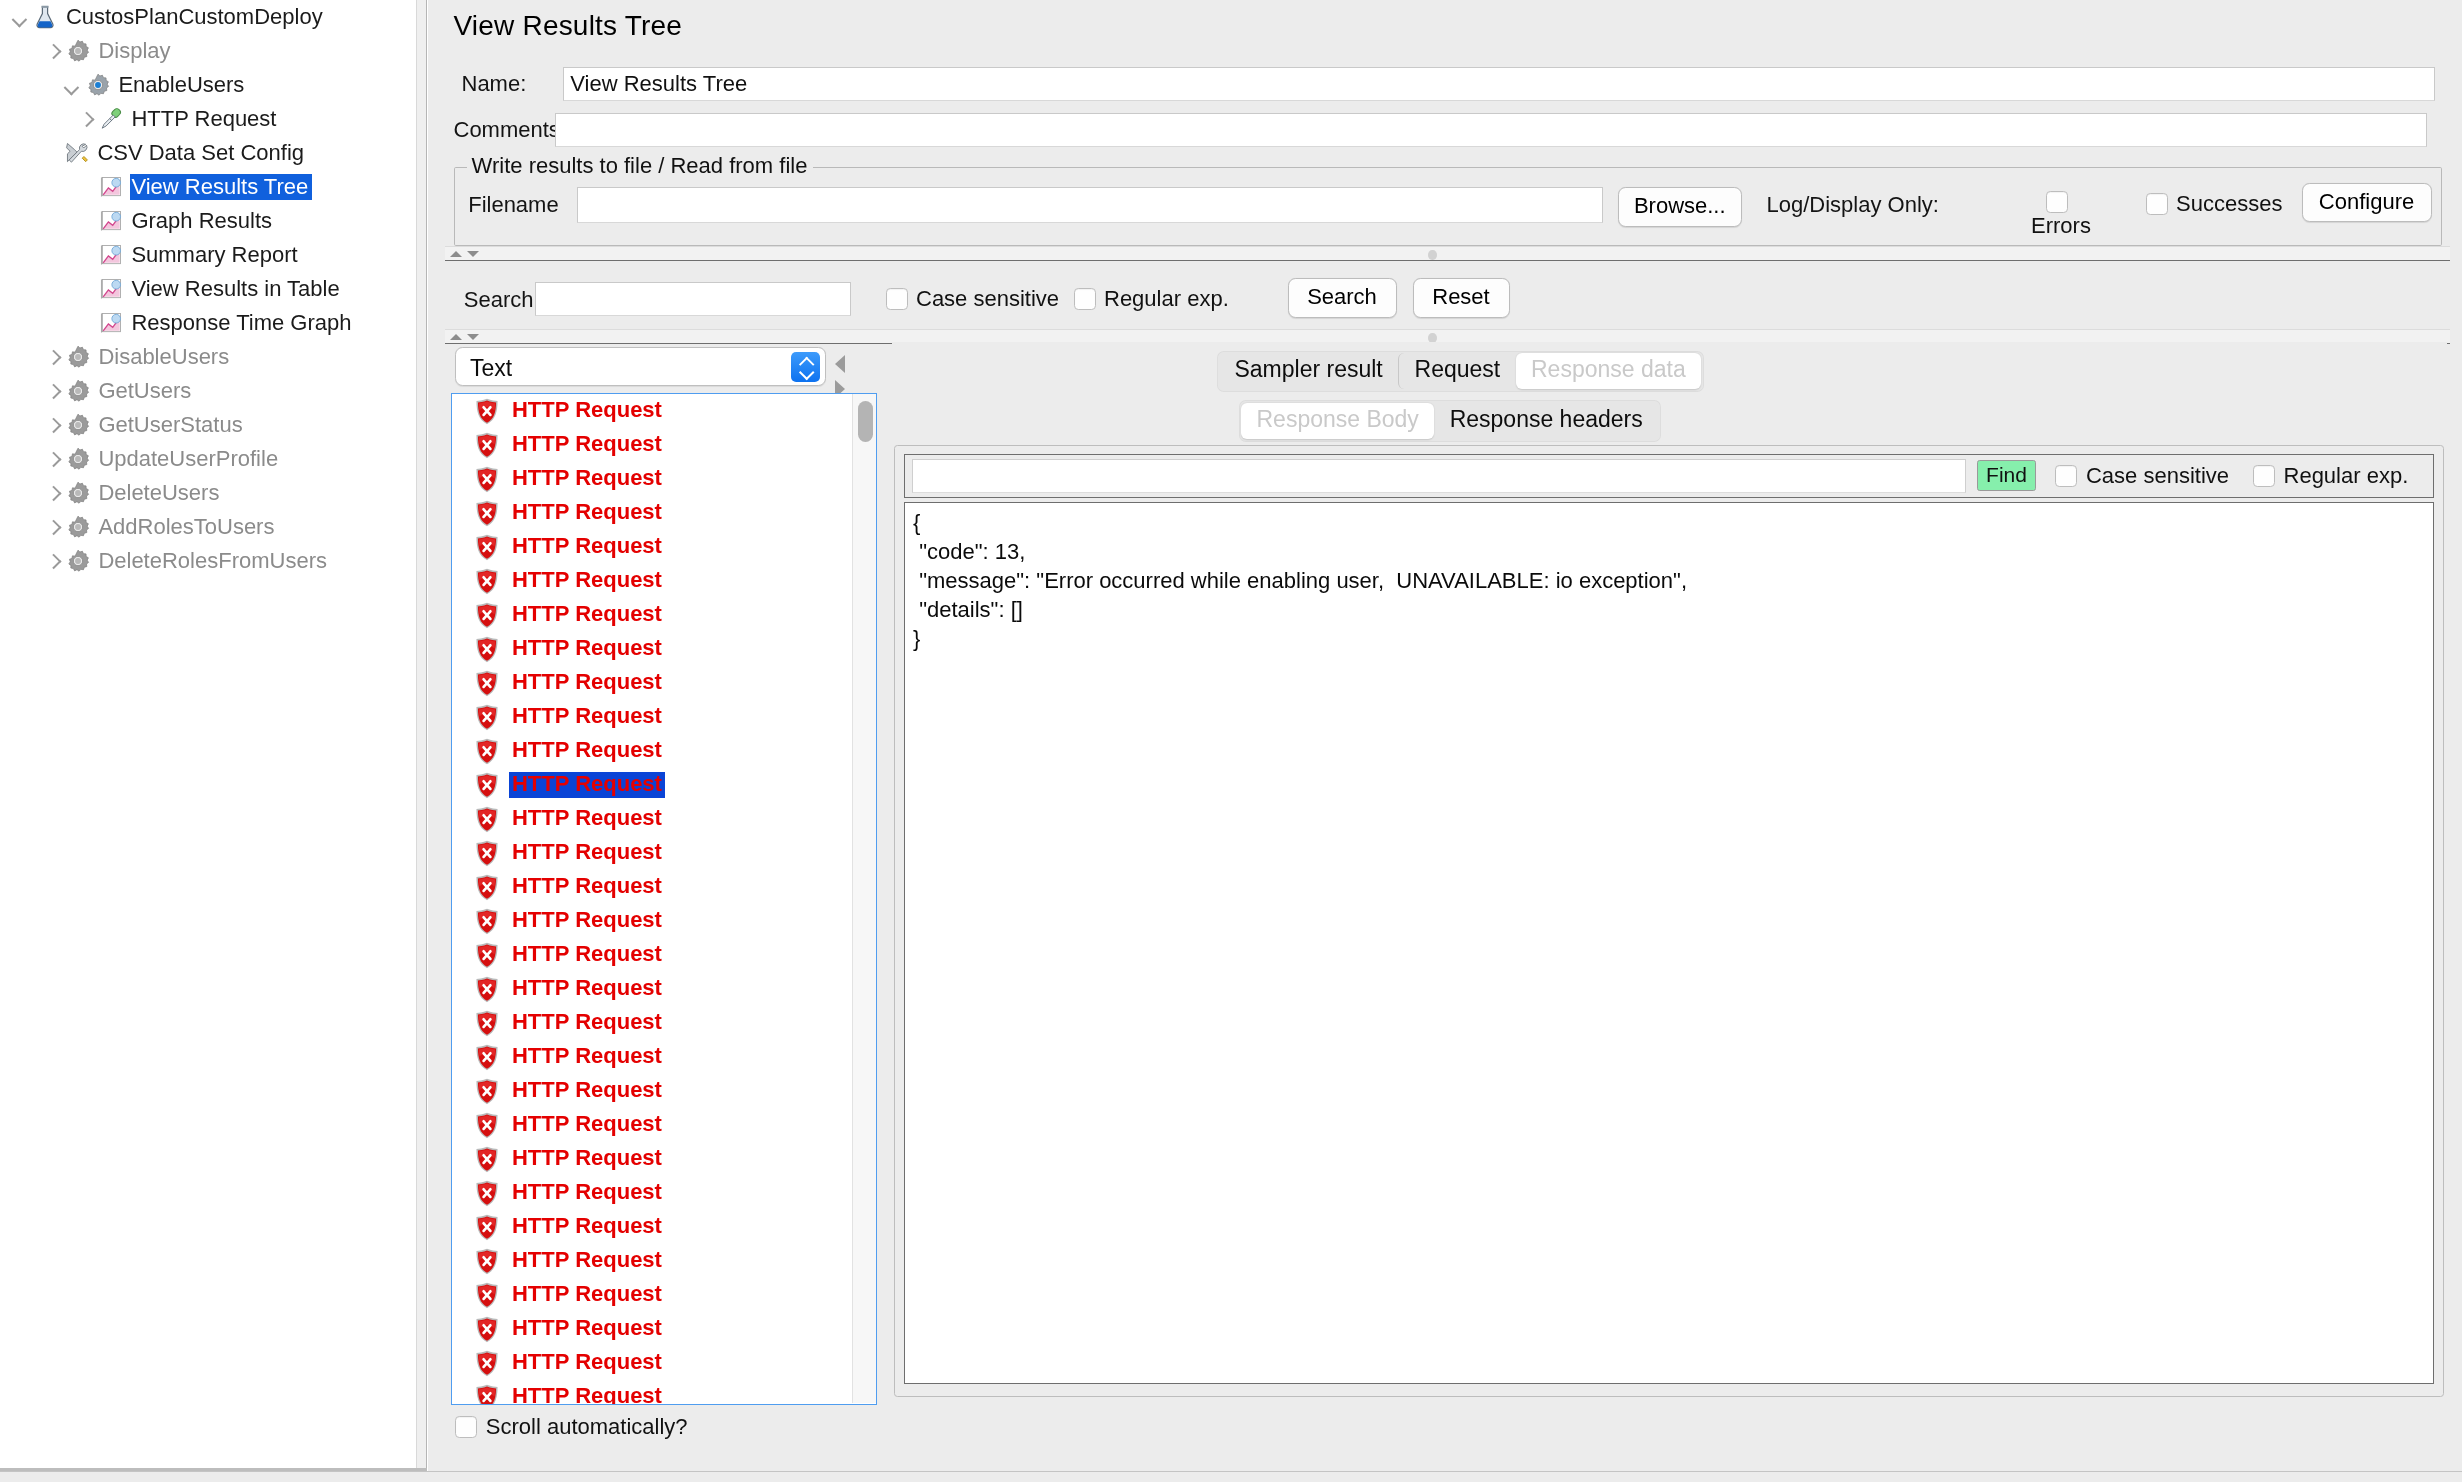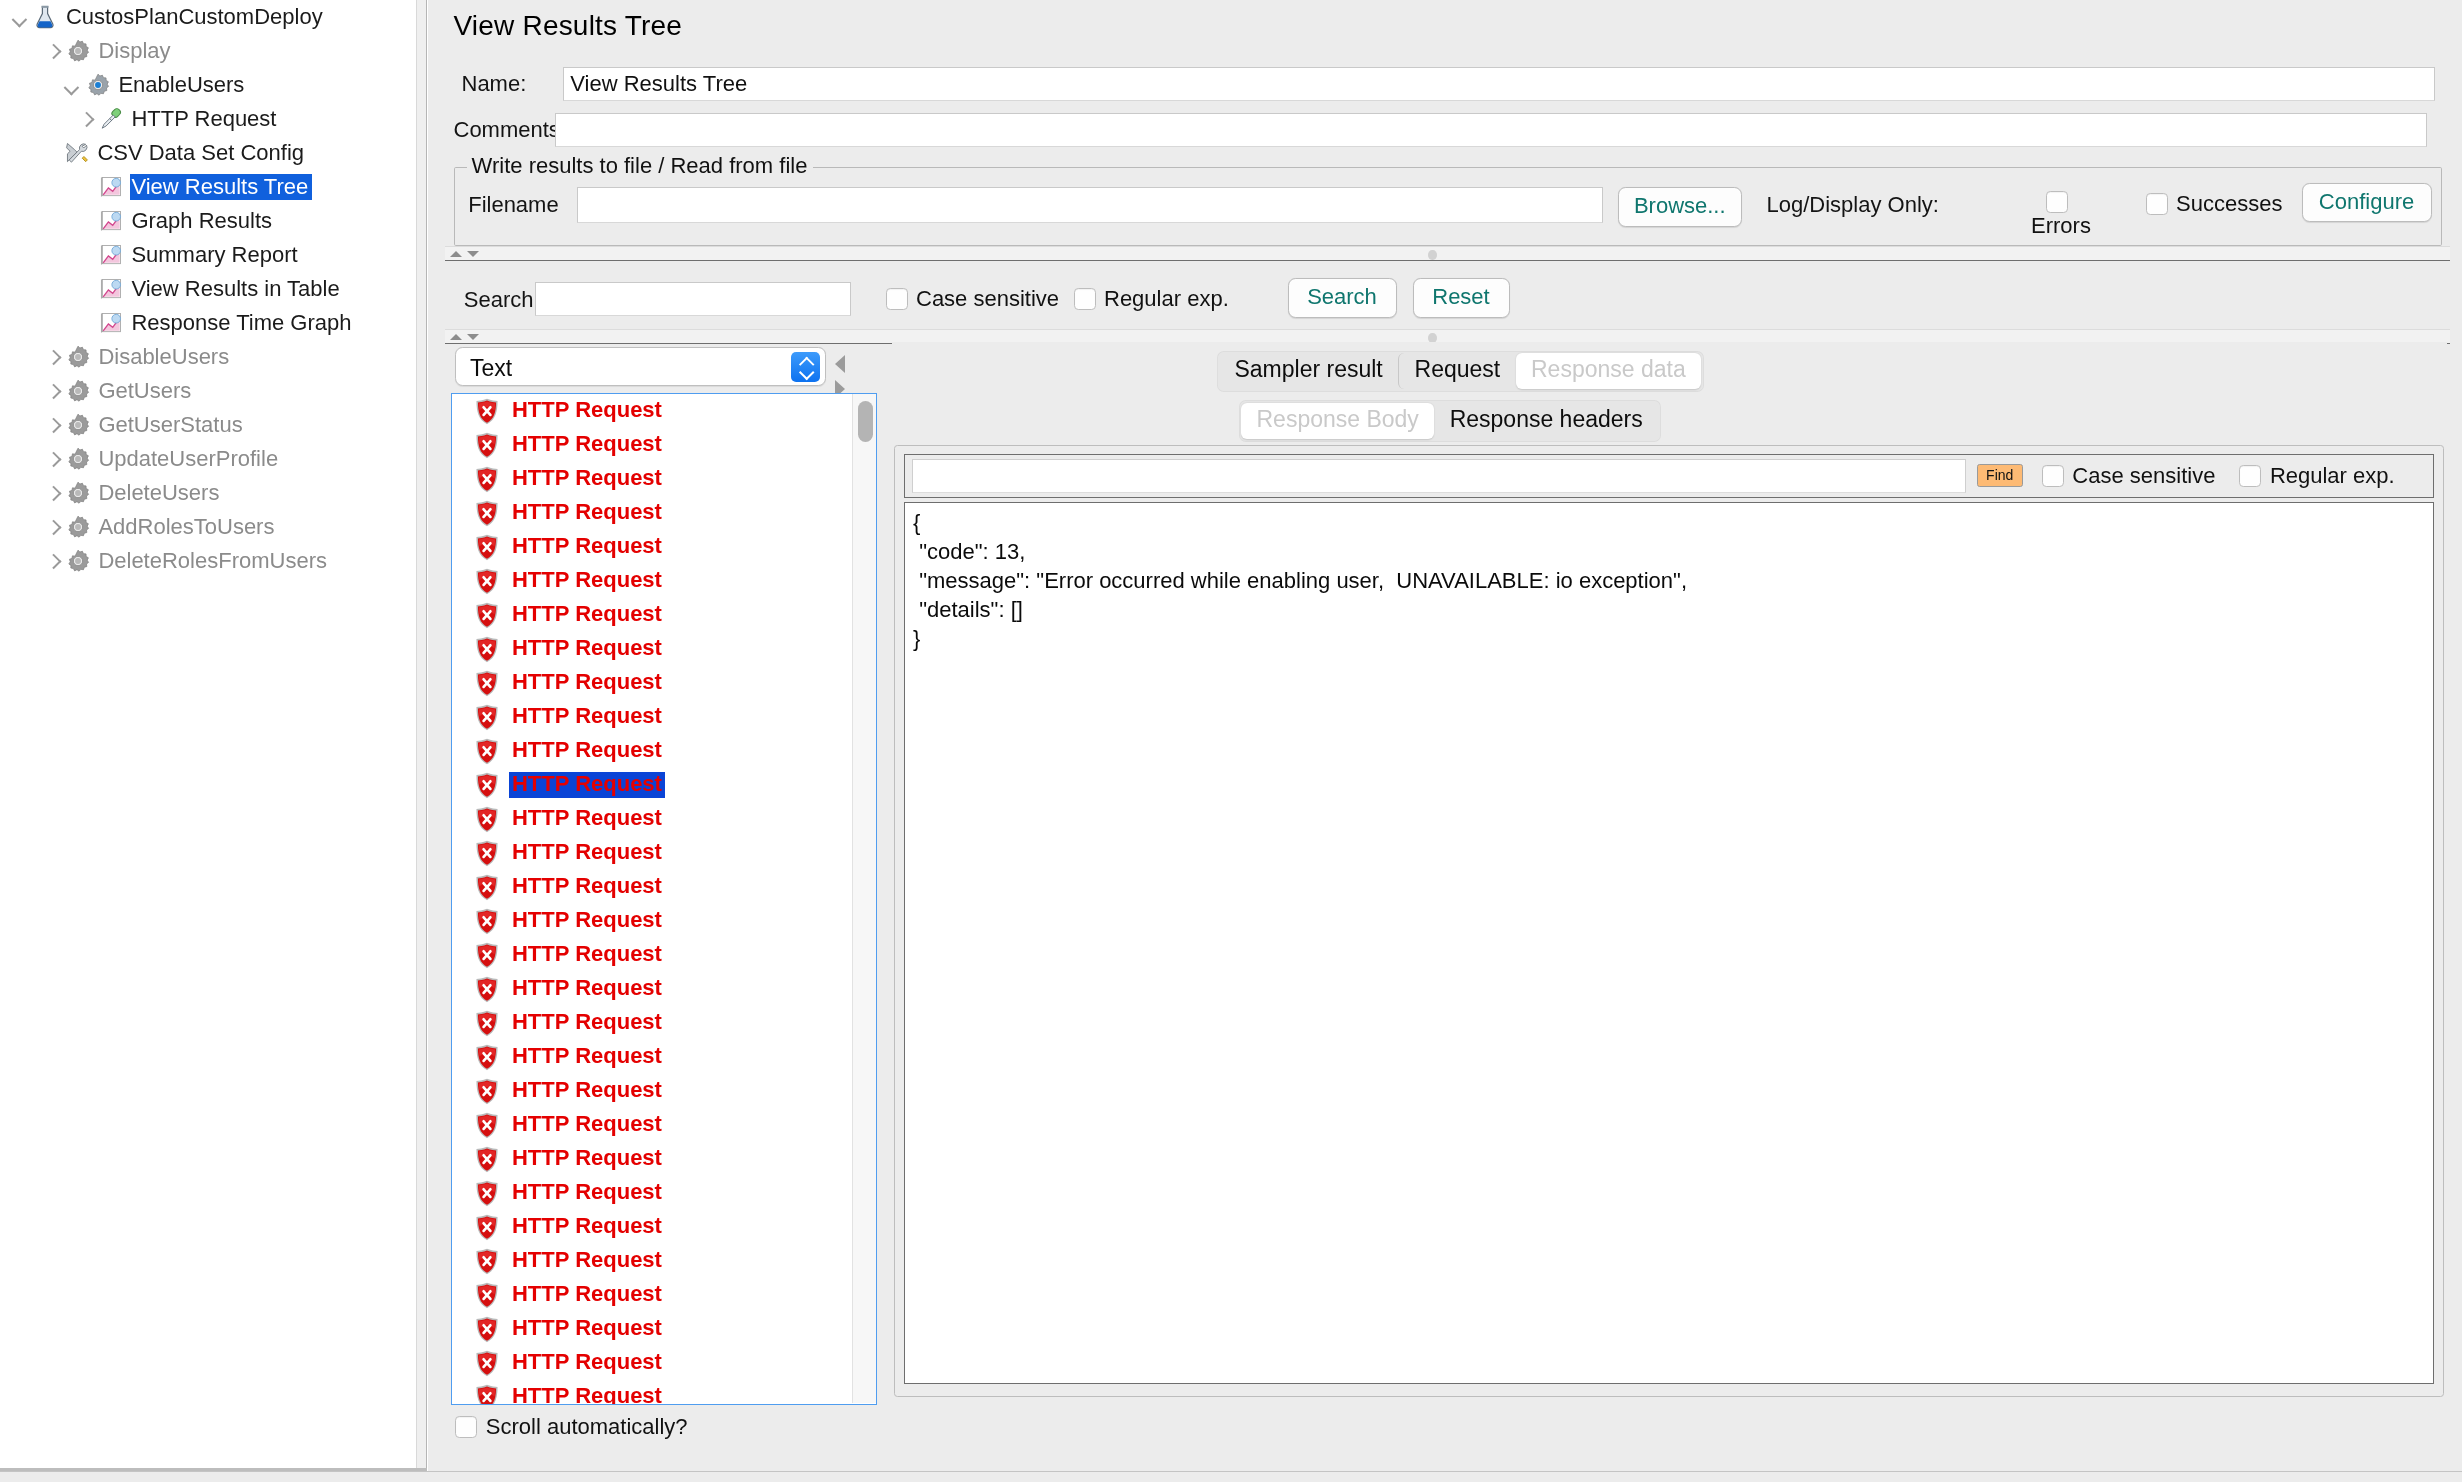--- a/index.html
+++ b/index.html
@@ -111,32 +111,32 @@
   }
   #filegroup-title {
     position: absolute; left: 12px; top: -15.4px;
     background: #ececec; padding: 0 5.1px;
     font-size: 22px; color: #111;
   }
   .btn {
     background: #fdfdfd;
     border: 0.9px solid #bcbcbc;
     border-radius: 7.7px;
-    font-size: 22px; color: #0f766e;
+    font-size: 22px; color: #000000;
     padding: 5.1px 15.4px 6.8px;
     font-family: "Liberation Sans", sans-serif;
     box-shadow: 0 0.9px 0.9px rgba(0,0,0,.10);
     cursor: default;
     white-space: nowrap;
   }
   .btn-sq {
-    background: #fdba74;
+    background: #86efac;
     border: 0.9px solid #9a9a9a;
     border-radius: 2.6px;
-    font-size: 14px; color: #111;
+    font-size: 21px; color: #111;
     padding: 1.7px 8.5px 3.4px;
     font-family: "Liberation Sans", sans-serif;
     white-space: nowrap;
   }
   .cbx {
     width: 22px; height: 22px;
     background: #fefefe;
     border: 0.9px solid #bdbdbd;
     border-radius: 4.3px;
     box-shadow: inset 0 0.9px 0.9px rgba(0,0,0,.05);

